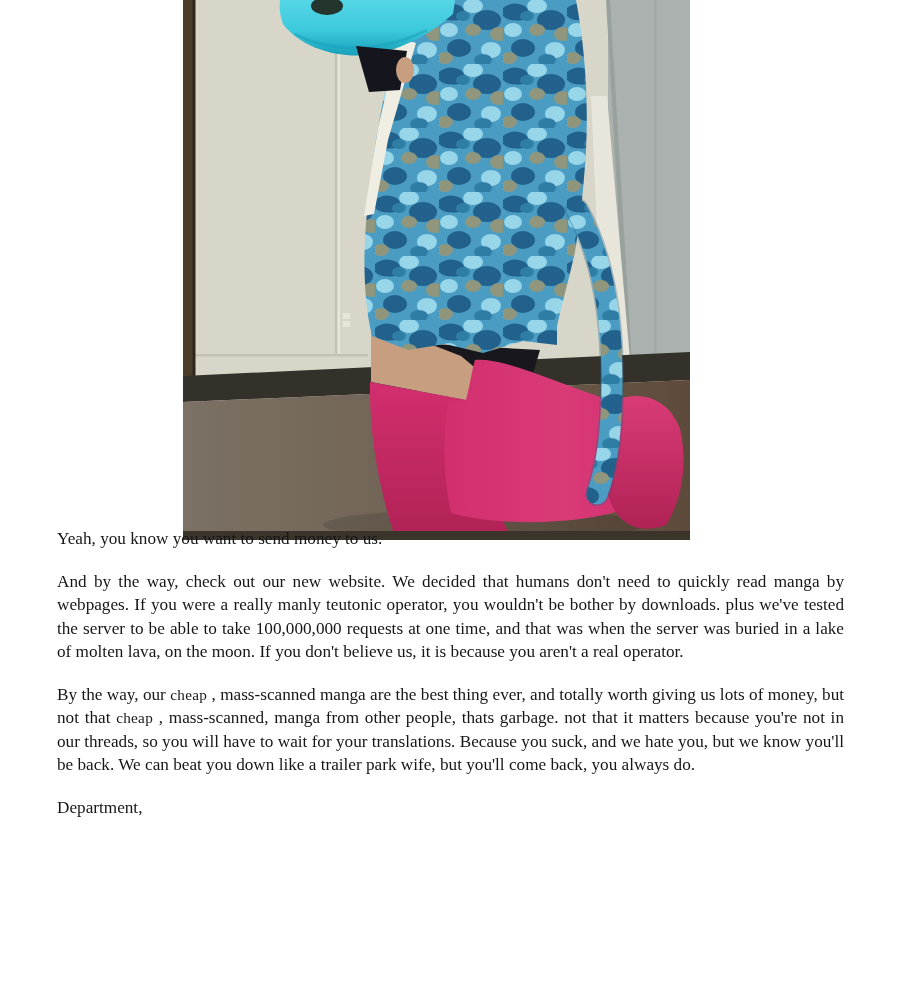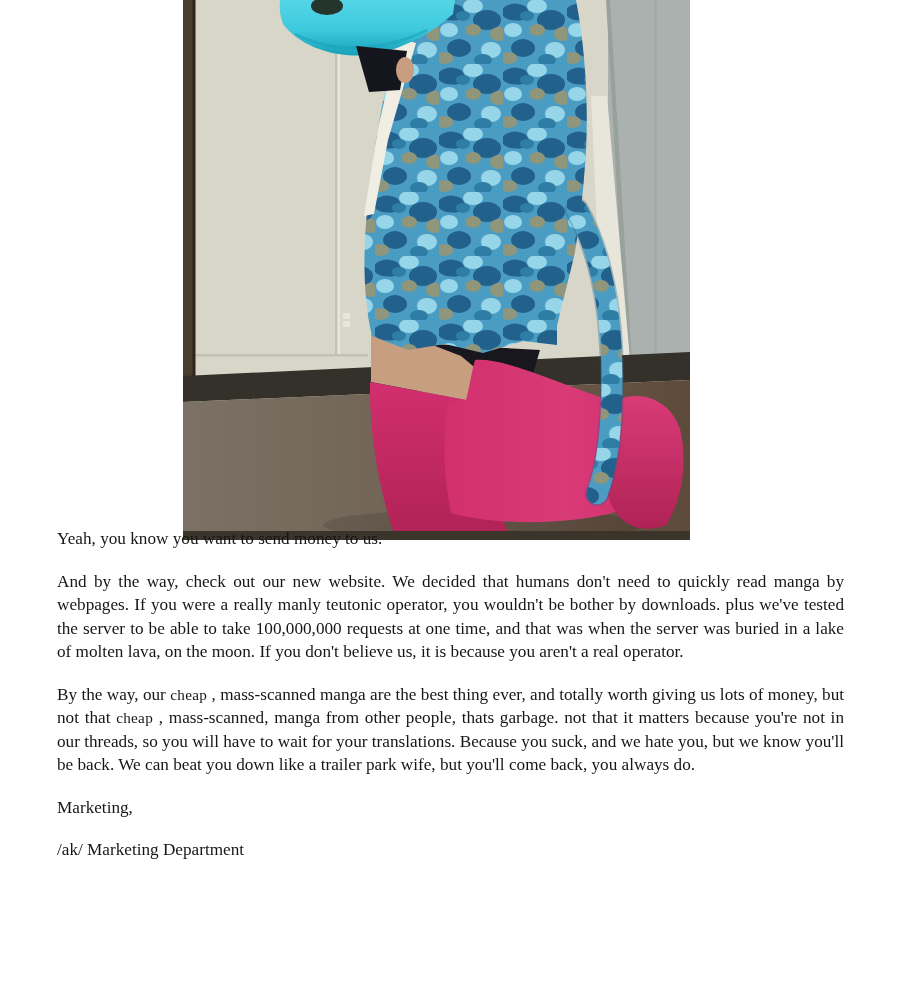--- a/index.html
+++ b/index.html
@@ -113,17 +113,16 @@
       <ellipse cx="222" cy="70" rx="9" ry="13" style="fill:var(--c-skin)"></ellipse>
 
       <rect x="0" y="531" width="507" height="9" style="fill:var(--c-photo_bottom)"></rect>
     </svg>
   </div>
 
   <div class="letter">
       <p><span>Yeah, you know you want to send money to us.</span></p>
       <p><span>And by the way, check out our new website. We decided that humans don't need to quickly read manga by webpages. If you were a really manly teutonic operator, you wouldn't be bother by downloads. plus we've tested the server to be able to take 100,000,000 requests at one time, and that was when the server was buried in a lake of molten lava, on the moon. If you don't believe us, it is because you aren't a real operator.</span></p>
       <p><span>By the way, our </span><span class="alt">cheap</span><span> , mass-scanned manga are the best thing ever, and totally worth giving us lots of money, but not that </span><span class="alt">cheap</span><span> , mass-scanned, manga from other people, thats garbage. not that it matters because you're not in our threads, so you will have to wait for your translations. Because you suck, and we hate you, but we know you'll be back. We can beat you down like a trailer park wife, but you'll come back, you always do.</span></p>
-      <p><span>Marketing,</span></p>
-      <p><span>/ak/ Marketing Department</span></p>
+      <p><span>Department,</span></p>
     </div>
 
 </div>
 
 </body></html>

